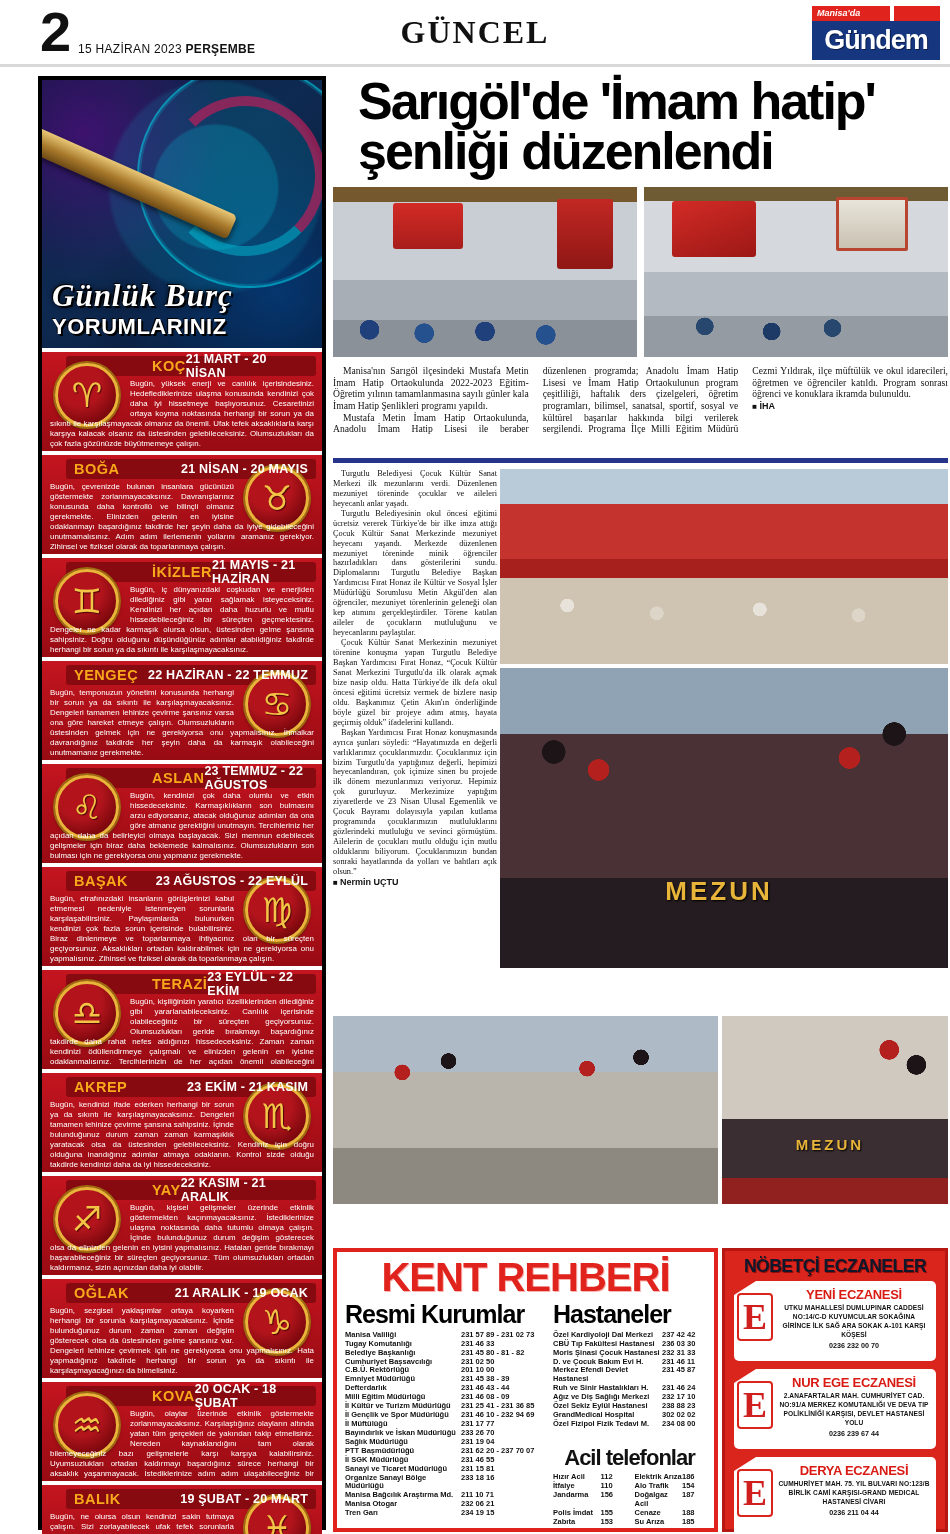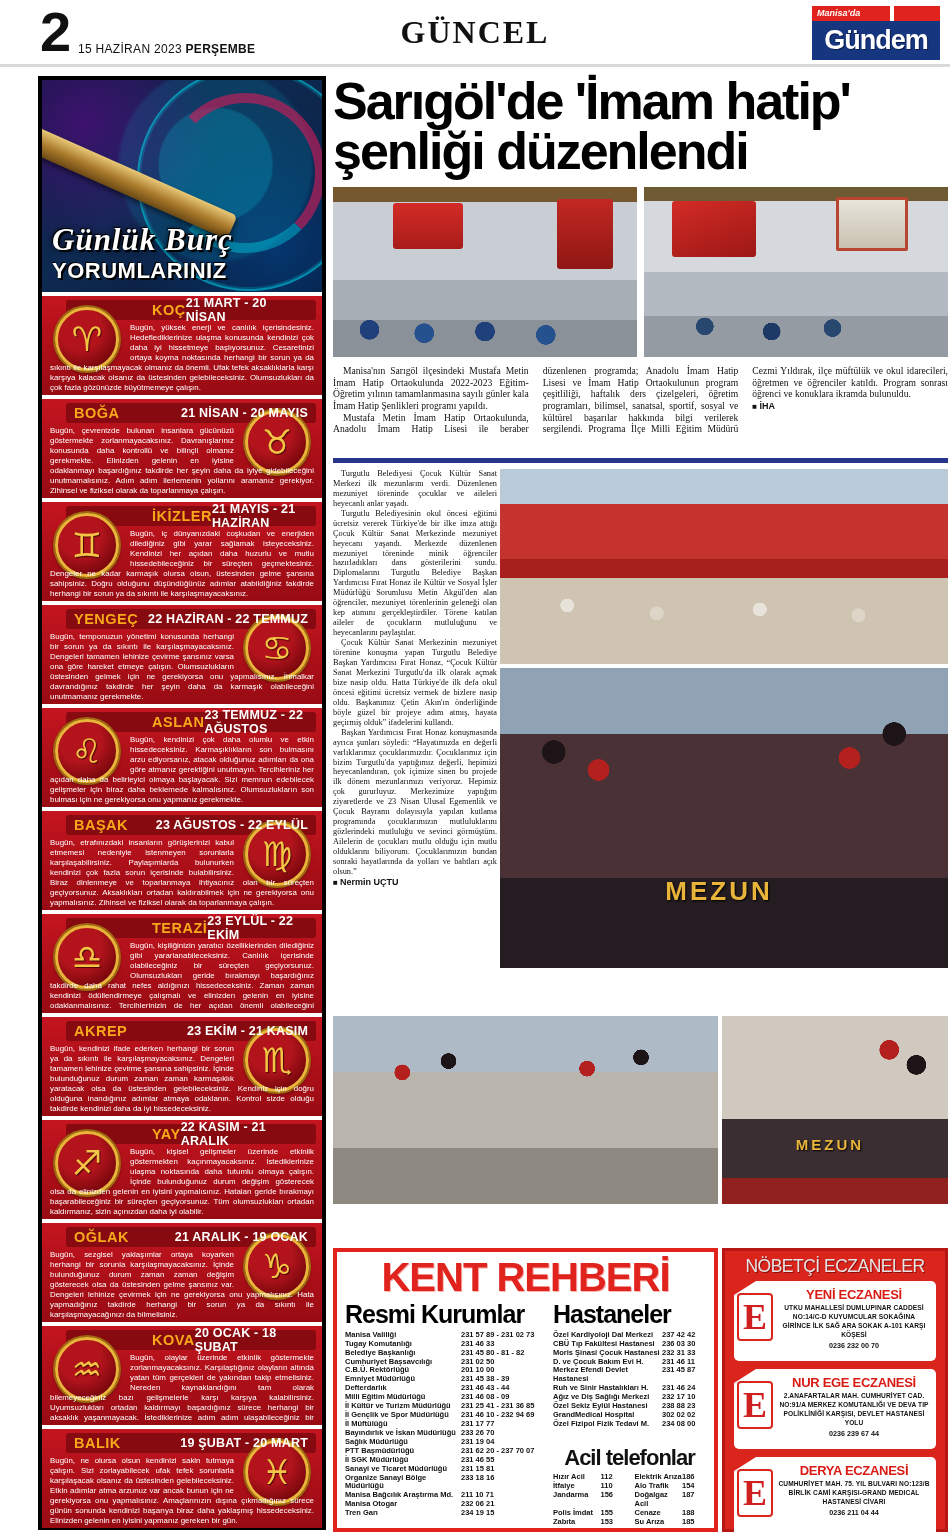--- a/index.html
+++ b/index.html
@@ -19,21 +19,21 @@
   .logo-top { position:absolute; left:0; top:0; width:78px; height:15px; background:#e0231c; color:#fff;
               font-size:9px; font-weight:700; font-style:italic; padding:2px 4px 0 5px; }
   .logo-top2 { position:absolute; right:0; top:0; width:46px; height:15px; background:#e0231c; }
   .logo-main { position:absolute; left:0; top:15px; width:128px; height:39px; background:#16367f; color:#fff;
                font-weight:900; font-size:27px; text-align:center; line-height:38px;
                letter-spacing:-1px; text-shadow:1px 1px 0 #0a1d4e; }
 
   
   .horo { position:absolute; left:38px; top:76px; width:288px; height:1454px;
           border:4px solid #000; background:#fff; }
-  .horo-hero { position:relative; width:100%; height:212px; overflow:hidden;
+  .horo-hero { position:relative; width:100%; height:268px; overflow:hidden;
       background:
         radial-gradient(circle at 62% 40%, rgba(0,210,235,.30) 0 26%, rgba(0,210,235,.12) 27% 44%, transparent 46%),
         radial-gradient(circle at 15% 20%, rgba(120,0,160,.45), transparent 45%),
         radial-gradient(circle at 85% 80%, rgba(0,80,160,.5), transparent 50%),
         linear-gradient(140deg, #0b1c3e 0%, #0e2a52 45%, #081530 100%); }
   .horo-hero::before { content:""; position:absolute; left:34%; top:-6%; width:220px; height:220px;
       border:2px solid rgba(0,220,240,.55); border-radius:50%;
       box-shadow:0 0 0 26px rgba(0,0,0,0), inset 0 0 0 2px rgba(0,220,240,.2); }
   .horo-hero::after { content:""; position:absolute; left:-30px; top:88px; width:230px; height:26px;
       background:linear-gradient(180deg,#e9c878,#a8792b 55%,#6d4a14);
@@ -61,21 +61,21 @@
   .sign-circle { width:64px; height:64px; margin:0 auto; border-radius:50%;
       background:radial-gradient(circle at 38% 32%, #b3141c 0 40%, #7c080d 75%, #5e0509 100%);
       border:3px solid #e8b53a; box-shadow:0 0 0 2px #9c6a10, 0 2px 4px rgba(0,0,0,.55);
       display:flex; align-items:center; justify-content:center; }
   .sign-glyph { font-family:"DejaVu Sans", sans-serif; font-size:34px; font-weight:700; color:#f3c445;
       text-shadow:1px 1px 1px #4d0306; line-height:1; }
   .sign-text { color:#fff; font-size:7.9px; line-height:1.27; text-align:justify; font-weight:500; }
 
   
   .main { position:absolute; left:333px; top:76px; width:615px; }
-  .h1 { font-weight:900; font-size:52px; line-height:.97; letter-spacing:-2px; color:#000; }
+  .h1 { font-weight:900; font-size:52px; line-height:.97; letter-spacing:-2px; color:#000;margin-left:25px; }
   .photo { position:absolute; overflow:hidden; }
   .photo-row1 { position:relative; margin-top:10px; height:170px; }
   .ph { position:absolute; top:0; height:170px; }
   .ph-g1 { left:0; width:304px;
       background:
         radial-gradient(circle 10px at 12% 84%, #20407c 96%, transparent), radial-gradient(circle 10px at 30% 86%, #26518f 96%, transparent),
         radial-gradient(circle 10px at 50% 85%, #20407c 96%, transparent), radial-gradient(circle 10px at 70% 87%, #26518f 96%, transparent),
         linear-gradient(180deg, #76582f 0 9%, #c9ced4 9% 55%, #a7aeb6 55% 78%, #8a9199 78%); }
   .ph-g1::before { content:""; position:absolute; left:60px; top:16px; width:70px; height:46px;
       background:linear-gradient(180deg,#d32b26,#a81d1a); border-radius:3px; }
@@ -140,21 +140,21 @@
   .kr-row .kr-name { flex:1; }
   .rk .kr-row .kr-phone { width:84px; text-align:left; }
   .hs .kr-row .kr-phone { width:44px; text-align:left; }
   .acil-head { font-weight:700; font-size:22px; letter-spacing:-1px; margin-top:16px; text-align:center; }
   .acil-grid { display:grid; grid-template-columns:1fr 1fr; column-gap:10px; margin-top:2px; }
   .acil-grid .kr-row .kr-phone { width:24px; }
 
   
   .ecz { position:absolute; left:722px; top:1248px; width:226px; height:284px;
          background:#da251d; border:3px solid #b71712; padding:2px 0 0 0; }
-  .ecz-title { color:#e5e5e5; font-weight:400; font-size:17.5px; text-align:center; letter-spacing:-.5px;
+  .ecz-title { color:#0f172a; font-weight:700; font-size:17.5px; text-align:center; letter-spacing:-.5px;
                padding:3px 0 4px 0; text-shadow:1px 1px 0 #8d0d0a; }
   .ecz-card { position:relative; background:#fff; margin:0 9px 8px 9px; min-height:80px;
               border-radius:5px; padding:6px 6px 5px 44px;
               clip-path:polygon(0 14px, 22px 0, 100% 0, 100% 100%, 0 100%); }
   .ecz-logo { position:absolute; left:3px; top:12px; width:36px; height:48px; background:#fff;
               border:2px solid #da251d; border-radius:4px; color:#cf1f1e; font-weight:900; font-size:36px;
               font-family:"Liberation Serif", serif; text-align:center; line-height:44px; }
   .ecz-name { color:#d91b14; font-weight:900; font-size:13px; text-align:center; letter-spacing:-.3px; }
   .ecz-addr { margin-top:2px; font-size:6.6px; font-weight:700; text-align:center; line-height:1.35;
               color:#111; letter-spacing:.1px; }

